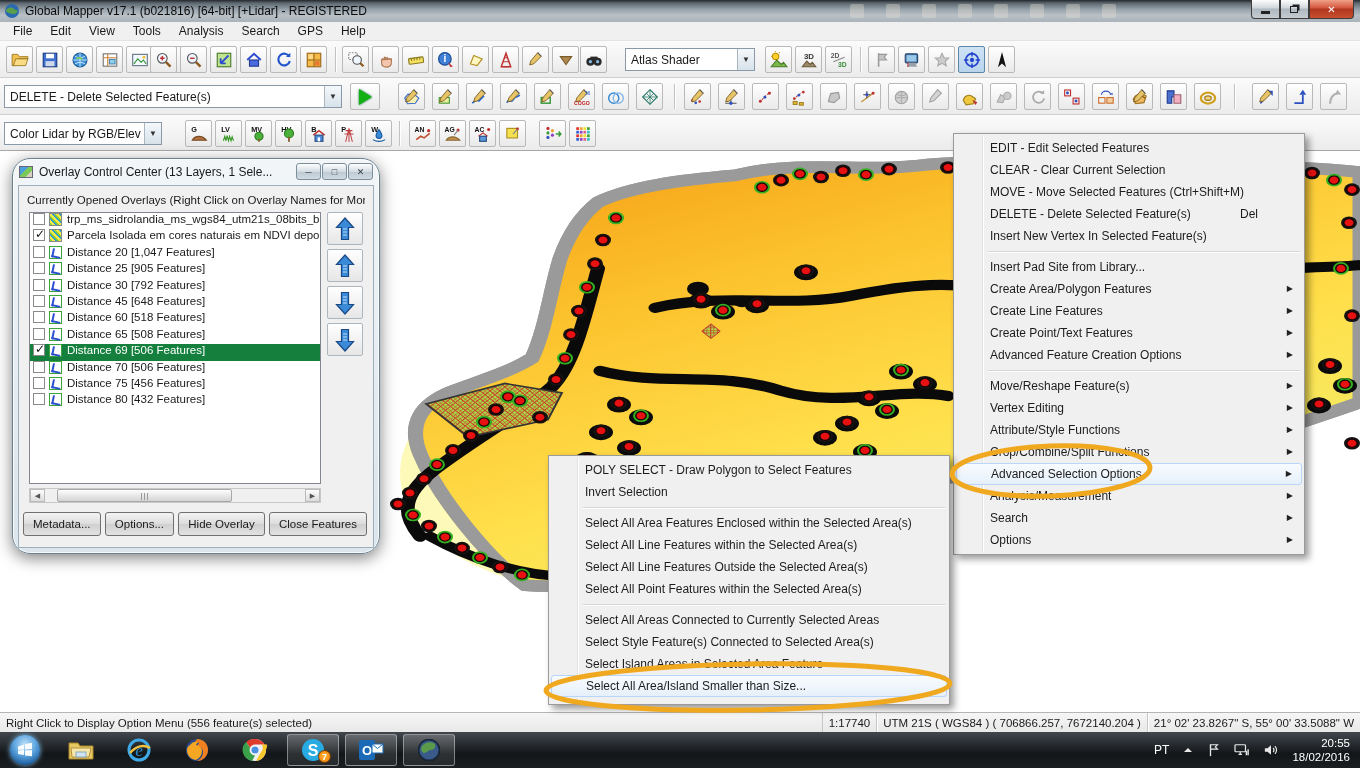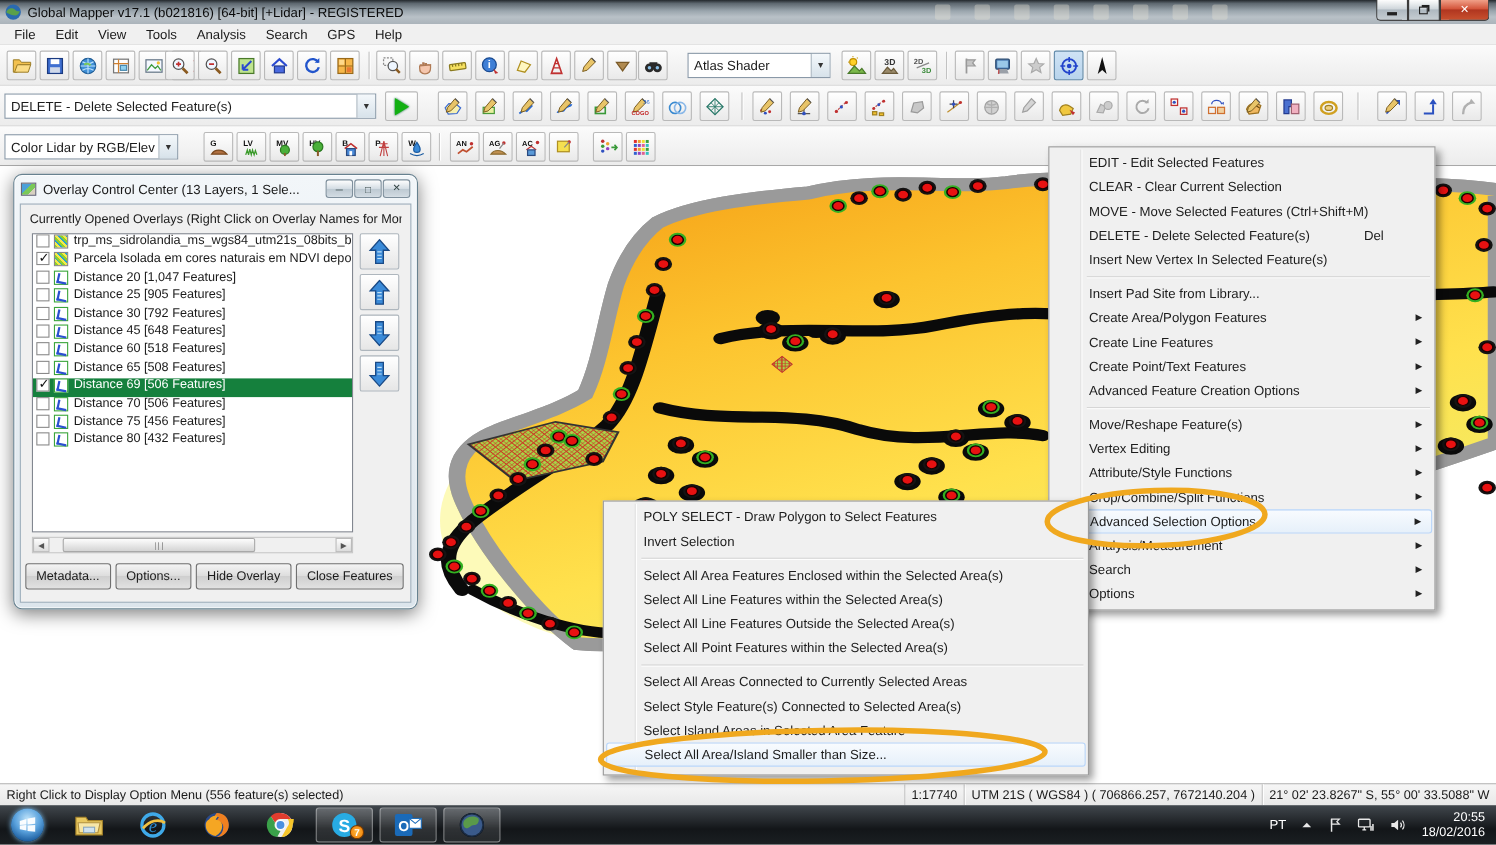--- a/index.html
+++ b/index.html
@@ -38,21 +38,21 @@
   .combo .cbtn { width:17px; height:100%; border-left:1px solid #aab6c0; background:linear-gradient(#f4f8fb,#d7e2ea); display:flex; align-items:center; justify-content:center; font-size:8px; color:#333; }
   .playbtn { position:absolute; top:5px; width:30px; height:27px; border:1px solid #b9b9b9; border-radius:2px; background:linear-gradient(#fff,#e9e9e9); display:flex; align-items:center; justify-content:center; }
   .playbtn .tri { width:0; height:0; border-left:13px solid #12b012; border-top:8px solid transparent; border-bottom:8px solid transparent; filter:drop-shadow(0 0 1px #063); }
 
   
   .main { position:absolute; left:0; top:151px; width:1360px; height:561px; background:#fff; }
   #mapsvg { position:absolute; left:0; top:0; }
 
   
   .dlg { position:absolute; left:12px; top:7px; width:368px; height:396px; z-index:3;
-    background:linear-gradient(#f2f6f9,#dce5ec); border:1px solid #67818f; border-radius:8px;
+    background:linear-gradient(#f2f6f9,#dce5ec); border:1px solid #67818f; border-radius:18px;
     box-shadow:0 4px 16px rgba(0,0,0,.5), inset 0 0 0 1px rgba(255,255,255,.75); }
   .dlg-title { height:25px; display:flex; align-items:center; padding:0 6px; }
   .dlg-title .dicon { width:14px; height:12px; background:linear-gradient(135deg,#4aa0d8 0 40%,#7ac858 40% 70%,#d8d0c0 70%); border:1px solid #667; margin-right:6px; }
   .dlg-title .dtxt { flex:1; font-size:12px; white-space:nowrap; overflow:hidden; }
   .dlg-ctrl { display:flex; gap:1px; }
   .dbtn { width:25px; height:17px; border:1px solid #7e8f9c; border-radius:3px; background:linear-gradient(#fefefe,#d4dde4 50%,#bcc8d1 50%,#d2dbe2); display:flex; align-items:center; justify-content:center; font-size:9px; color:#344; font-weight:bold; }
   .dlg-body { position:absolute; left:5px; right:5px; top:26px; bottom:5px; background:#f0f0f0; border:1px solid #9daebc; padding:6px 8px; }
   .dlg-header { font-size:11.5px; white-space:nowrap; overflow:hidden; margin:2px 0 5px 0; }
   .layerbox { position:absolute; left:10px; top:26px; width:292px; height:272px; background:#fff; border:1px solid #828790; overflow:hidden; }
   .lrow { height:16.4px; display:flex; align-items:flex-start; padding-left:3px; white-space:nowrap; font-size:11.5px; }
@@ -76,21 +76,21 @@
   
   .menu { position:absolute; background:#f0f0f0; border:1px solid #9b9b9b; padding:3px 2px; z-index:5;
     box-shadow:4px 4px 7px rgba(0,0,0,.4); }
   .menu .gut { position:absolute; left:28px; top:2px; bottom:2px; width:1px; background:#e2e2e2; box-shadow:1px 0 0 #fff; }
   .menuitem { position:relative; height:22px; line-height:22px; padding-left:34px; padding-right:30px; font-size:12px; color:#1c1c1c; white-space:nowrap; }
   .menuitem.hl { background:linear-gradient(#f8fbfe,#e6f0fa); border:1px solid #b8d6fb; border-radius:3px; line-height:20px; }
   .menuitem .sc { position:absolute; right:44px; top:0; }
   .menuitem .arr { position:absolute; right:9px; top:0; font-size:8px; color:#222; }
   .msep { height:1px; background:#d6d6d6; box-shadow:0 1px 0 #fff; margin:4px 2px 4px 32px; }
   .ctx { left:953px; top:-18px; width:352px; }
-  .sub { left:548px; top:304px; width:442px; height:250px; overflow:hidden; }
+  .sub { left:548px; top:304px; width:402px; height:250px; overflow:hidden; }
 
   
   .annot { position:absolute; z-index:9; pointer-events:none; }
 
   
   .statusbar { position:absolute; left:0; top:712px; width:1360px; height:20px; background:linear-gradient(#f6f6f6,#e8e8e8); border-top:1px solid #b5b5b5; font-size:11.5px; display:flex; align-items:center; }
   .sseg { height:100%; display:flex; align-items:center; padding:0 6px; border-right:1px solid #c6c6c6; box-shadow:1px 0 0 #fff; white-space:nowrap; }
   .sseg.first { flex:1; border-right:none; box-shadow:none; }
 
   

